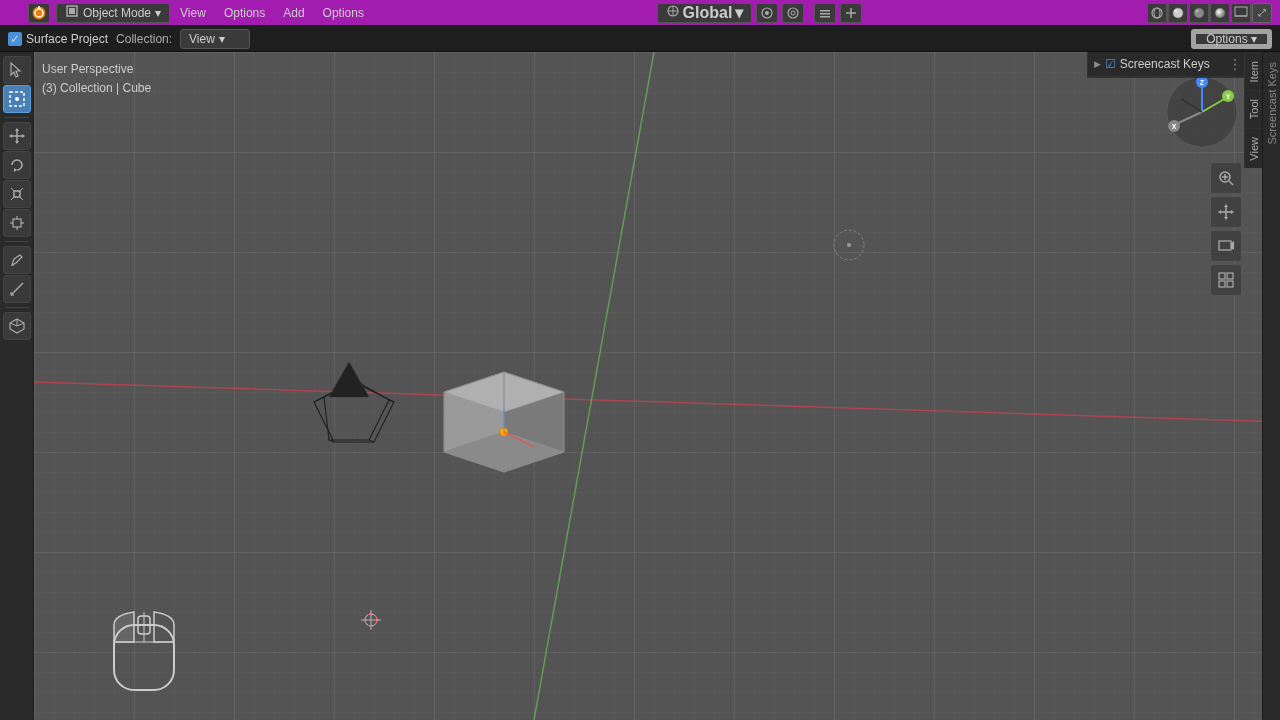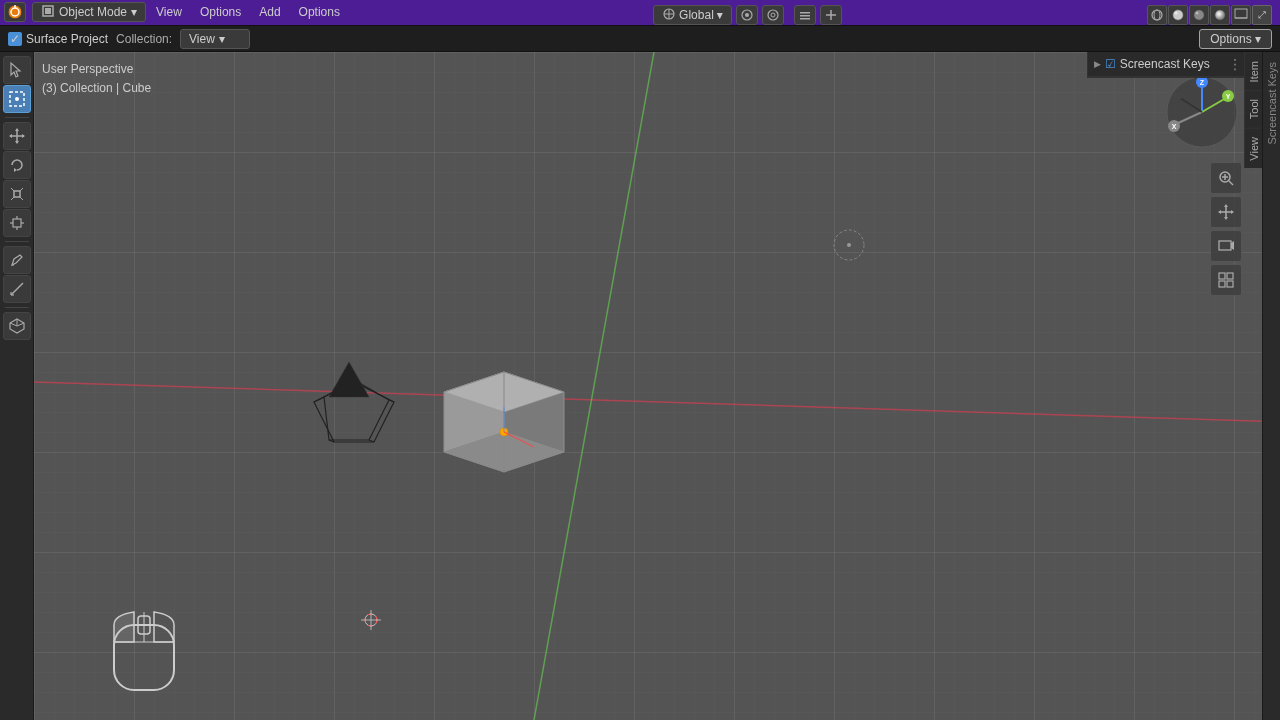--- a/index.html
+++ b/index.html
@@ -12,25 +12,26 @@
       font-size: 12px;
       color: #ccc;
       user-select: none;
     }
 
     
     #top-menu {
       position: absolute;
       top: 0; left: 0; right: 0;
       height: 26px;
-      background: #4c1d95;
-      display: flex;
-      align-items: flex-end;
+      background: #a21caf;
+      display: flex;
+      align-items: center;
       border-bottom: 1px solid #111;
       z-index: 100;
+      padding-left: 24px;
     }
     .menu-left {
       display: flex;
       align-items: center;
       gap: 2px;
       padding-left: 4px;
     }
     .mode-btn {
       display: flex;
       align-items: center;
@@ -64,22 +65,23 @@
     .control-btn {
       display: flex;
       align-items: center;
       gap: 3px;
       background: #3a3a3a;
       border: 1px solid #555;
       color: #ccc;
       padding: 2px 8px;
       border-radius: 3px;
       cursor: pointer;
-      font-size: 12px;
+      font-size: 16px;
       height: 20px;
+      font-weight: bold;
     }
     .icon-btn {
       width: 22px;
       height: 20px;
       background: #3a3a3a;
       border: 1px solid #555;
       border-radius: 3px;
       display: flex;
       align-items: center;
       justify-content: center;
@@ -157,21 +159,21 @@
       cursor: pointer;
       font-size: 12px;
       height: 20px;
       min-width: 70px;
     }
     .second-bar-right {
       margin-left: auto;
     }
     .options-btn {
       background: #3a3a3a;
-      border: 1px solid #a3a3a3;
+      border: 5px solid #a3a3a3;
       color: #ccc;
       padding: 2px 10px;
       border-radius: 3px;
       cursor: pointer;
       font-size: 12px;
       height: 20px;
       display: flex;
       align-items: center;
       gap: 4px;
     }

